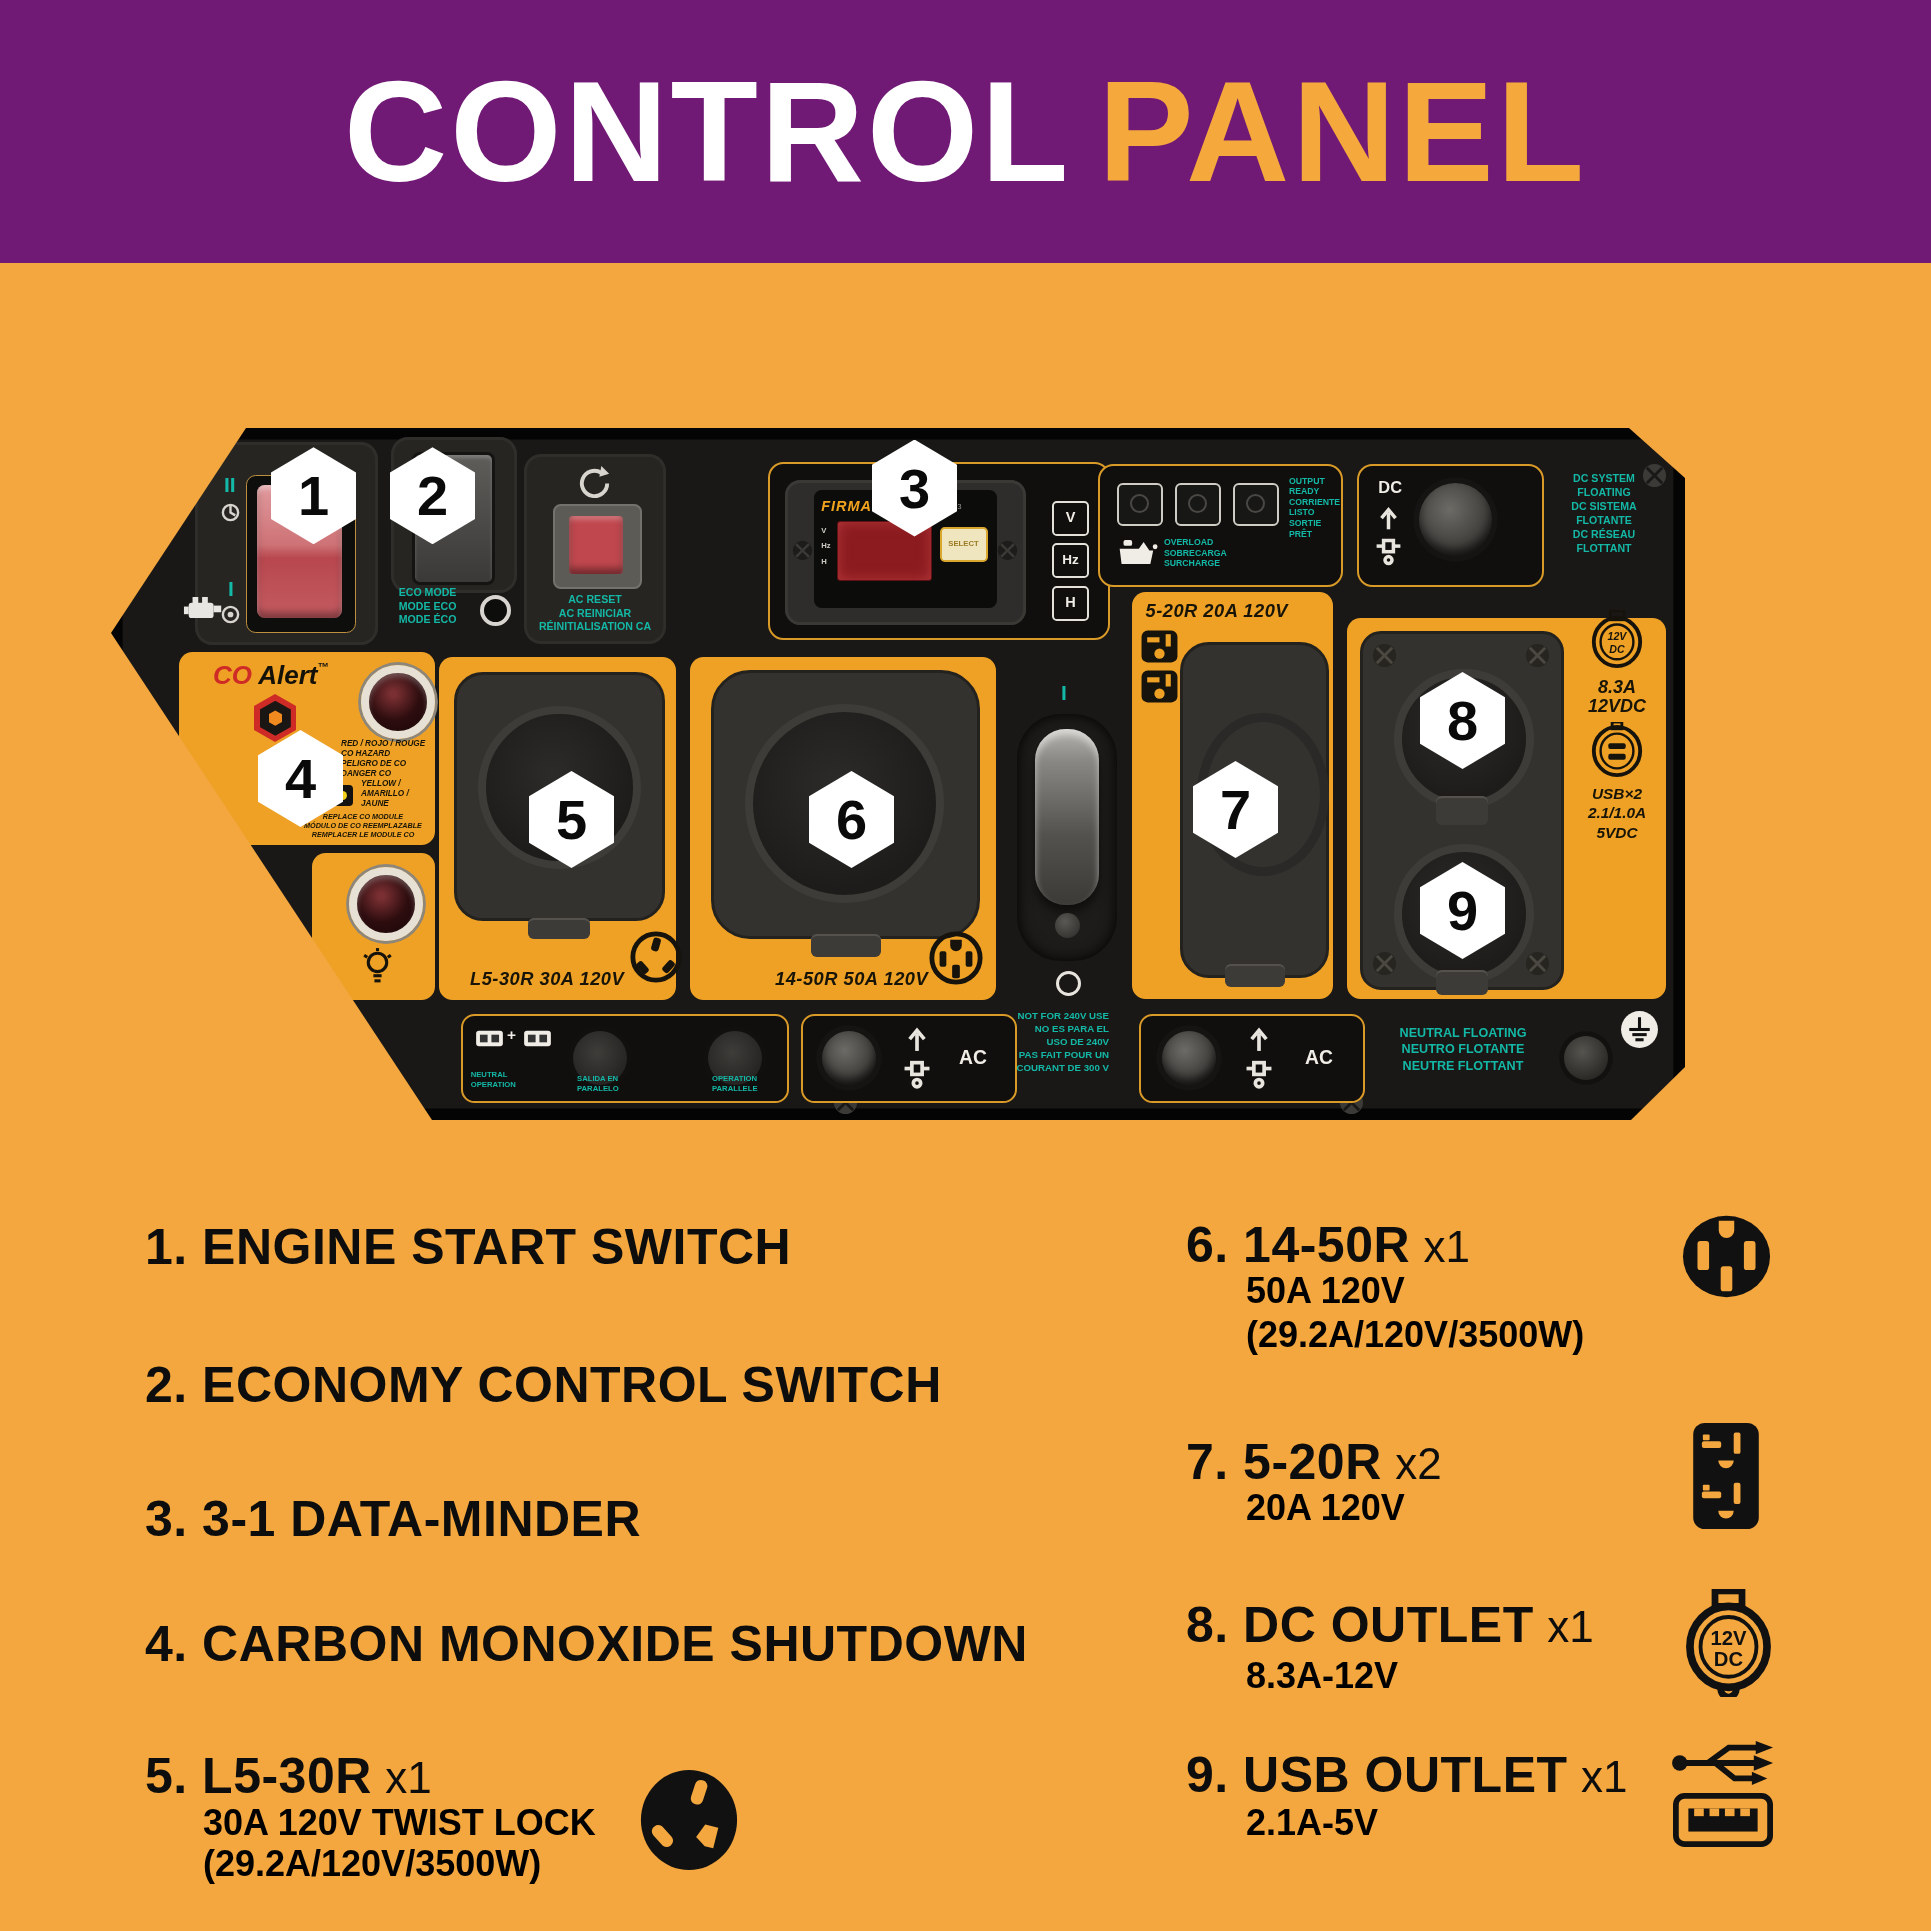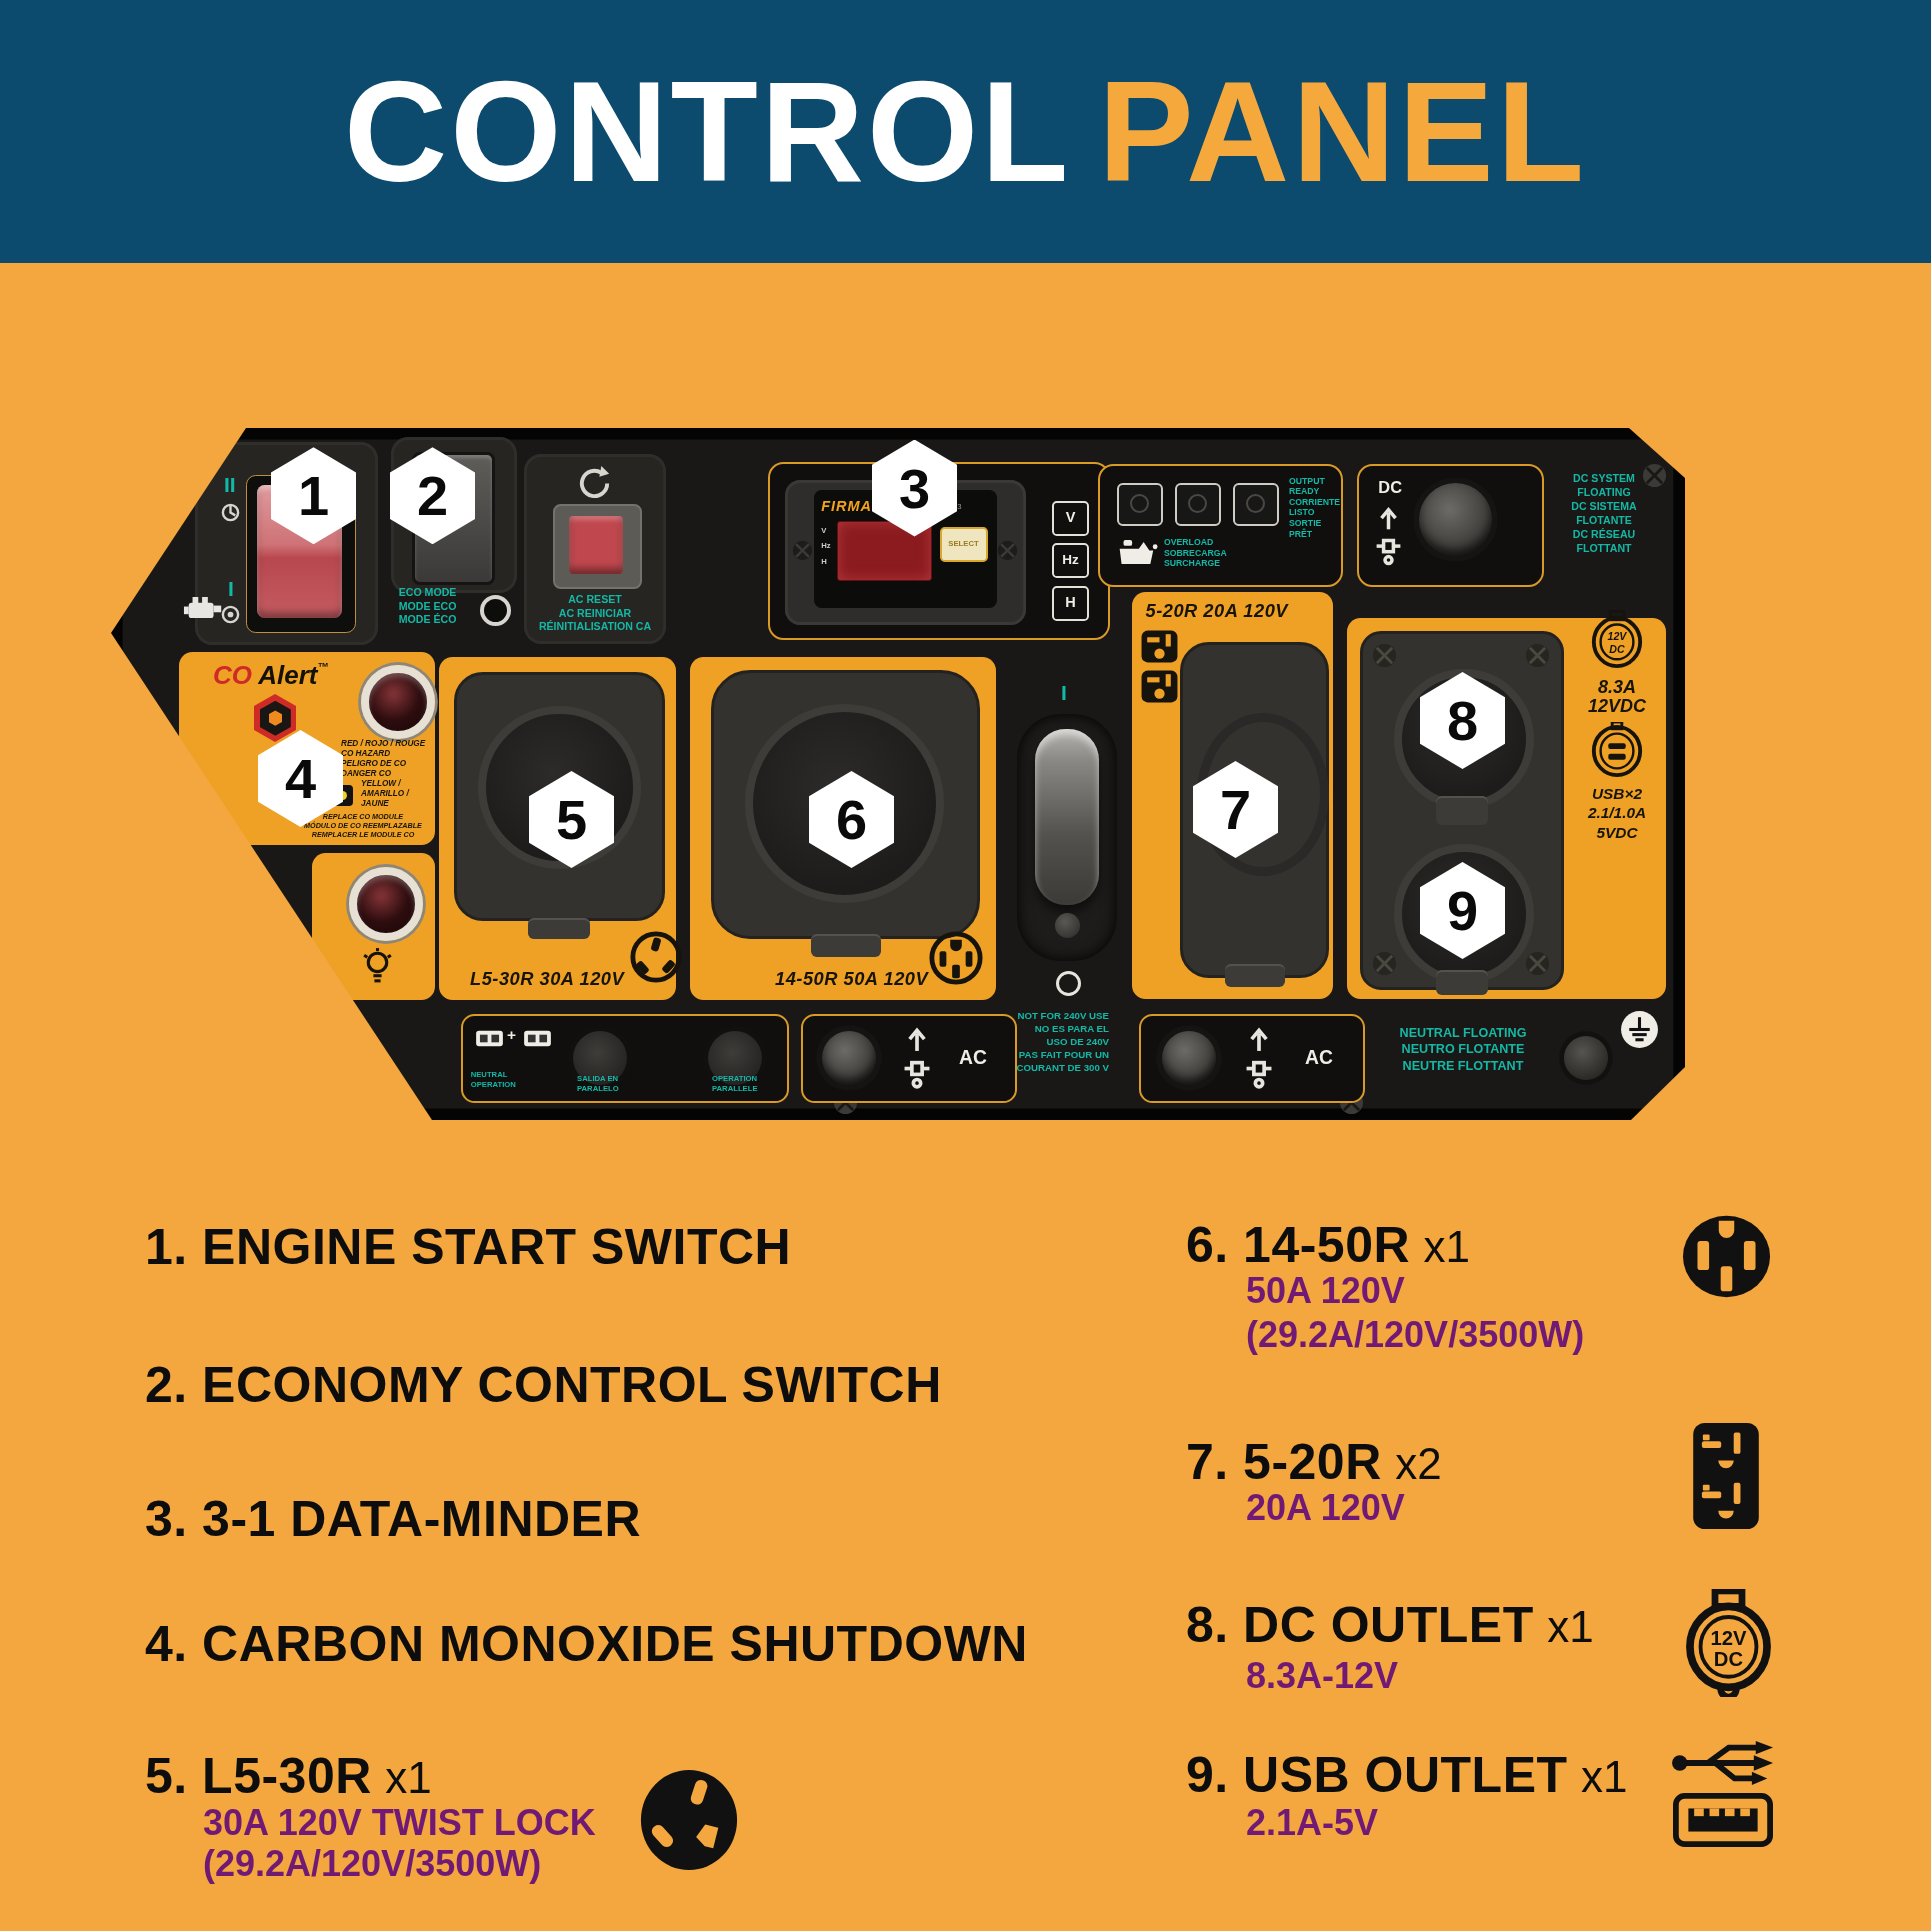--- a/index.html
+++ b/index.html
@@ -1,20 +1,20 @@
 <!DOCTYPE html>
 <html><head>
 <meta charset="utf-8">
 <style>
   html,body{margin:0;padding:0;background:#888;}
   .stage{position:relative;width:1931px;height:1931px;background:#F4A73E;overflow:hidden;
          font-family:"Liberation Sans",sans-serif;color:#111;}
   .abs{position:absolute;}
   
-  .banner{position:absolute;left:0;top:0;width:1931px;height:263px;background:#0c4a6e;}
+  .banner{position:absolute;left:0;top:0;width:1931px;height:263px;background:#701a75;}
   .banner h1{margin:0;width:100%;text-align:center;line-height:263px;font-size:143px;font-weight:bold;
              letter-spacing:2.9px;color:#fff;}
   .banner .accent{color:#F5A83C;margin-left:27px;}
   
   .panel{position:absolute;left:111px;top:428px;width:1574px;height:692px;background:#1716140;
          background:#191816;clip-path:polygon(135px 0,1518px 0,1574px 50px,1574px 639px,1520px 692px,321px 692px,0 205px);
          box-shadow:inset 0 0 0 11.6px #040404;filter:drop-shadow(9.7px 13.5px 15.4px rgba(0,0,0,.35));}
   .zdark{position:absolute;background:#262522;border-radius:17.4px;box-shadow:inset 0 0 0 2.9px #2f2e2b;}
   .zline{position:absolute;background:#100f0e;border:2.9px solid #D99A28;border-radius:15.4px;}
   .zyel{position:absolute;background:#EEA125;border-radius:13.5px;font-style:italic;}
@@ -35,21 +35,21 @@
          box-shadow:0 0 0 2.9px #8d867a, inset 0 3.9px 5.8px rgba(255,255,255,.25);}
   .rocker-bez{position:absolute;background:#0e0e0d;border:1.9px solid #bd8f3e;border-radius:9.7px;}
   .plate{position:absolute;background:#34322f;border:3.9px solid #23221f;border-radius:29px;}
   .socket{position:absolute;border-radius:50%;background:radial-gradient(circle at 45% 40%,#2c2b29,#1d1c1a 70%);
           border:8.7px solid #3e3c38;}
   .flap{position:absolute;background:#3d3b38;border-radius:5.8px;box-shadow:inset 0 1.9px 0 #55524e;}
   .lbl{position:absolute;font-weight:bold;color:#181408;letter-spacing:0.5px;}
   
   .lt{font-size:50px;font-weight:bold;color:#0d0d0d;letter-spacing:0.5px;}
   .lm{font-size:44px;font-weight:normal;color:#0d0d0d;margin-left:13.5px;}
-  .ls{position:absolute;font-size:36px;font-weight:bold;color:#701a75;}
+  .ls{position:absolute;font-size:36px;font-weight:bold;color:#000000;}
   .leg{position:absolute;white-space:nowrap;}
 </style>
 </head>
 <body>
 
 <div class="stage">
 
   <header class="banner">
     <h1><span>CONTROL</span><span class="accent">PANEL</span></h1>
   </header>

